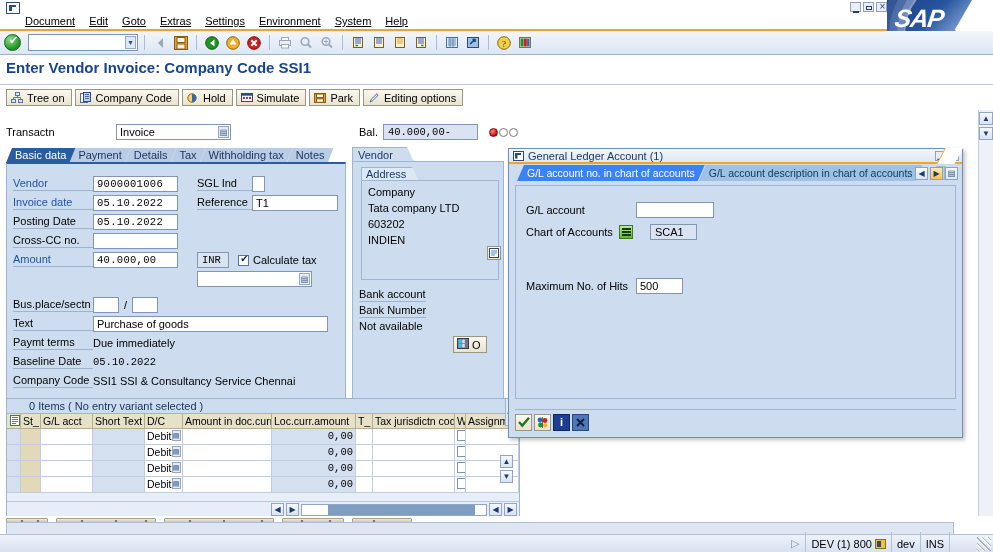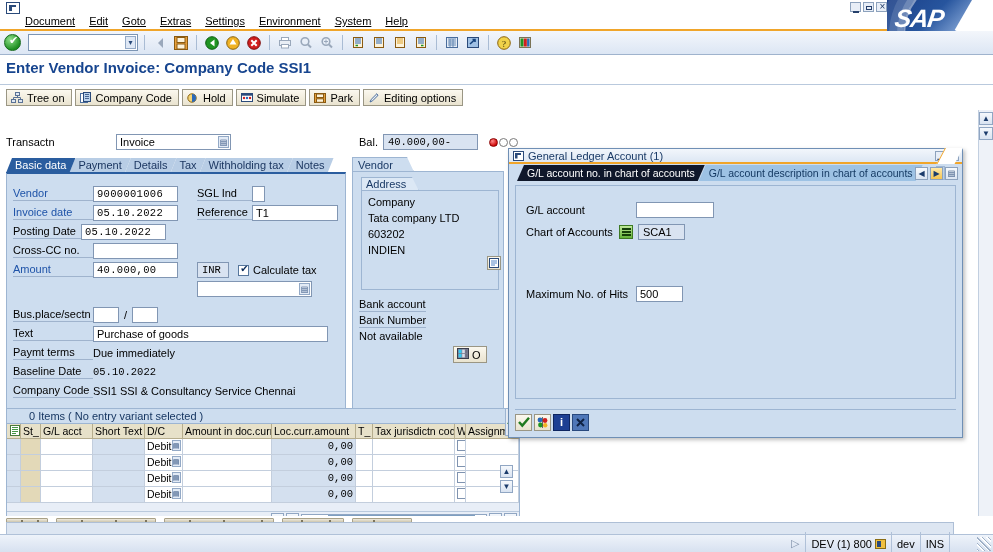--- a/index.html
+++ b/index.html
@@ -129,21 +129,21 @@
   .appbtn {
     height:17px; display:flex; align-items:center; gap:4px;
     background: linear-gradient(#fbf8ef,#e9e3cf);
     border:1px solid #9a9684; padding:0 6px 0 4px;
     font-size:11px; color:#000; white-space:nowrap;
   }
   .appbtn .gi { width:12px; height:12px; display:inline-block; position:relative; flex:none; }
 
   
   .canvas {
-    position:absolute; left:0; top:120px; width:993px; height:418px;
+    position:absolute; left:0; top:110px; width:993px; height:418px;
     background:#ffffff;
   }
 
   
   .txrow { position:absolute; left:6px; top:14px; display:flex; align-items:center; }
   .txlabel { width:110px; font-size:11px; }
   .txbox {
     width:115px; height:16px; background:#fff; border:1px solid #8196b3;
     position:relative; font-size:11px; padding-left:3px; line-height:14px;
   }
@@ -374,21 +374,21 @@
   }
   .modal-tabs {
     height:17px; display:flex; align-items:flex-end; padding-left:8px;
     background:#cdddef; position:relative;
   }
   .mtab {
     height:16px; padding:0 10px; font-size:10.5px; line-height:16px;
     background:#9dc2e4; color:#11365f; margin-right:-6px;
     clip-path: polygon(7px 0, 100% 0, calc(100% - 7px) 100%, 0 100%);
   }
-  .mtab.active { background:#0f172a; color:#ffffff; z-index:4; }
+  .mtab.active { background:#3b82f6; color:#ffffff; z-index:4; }
   .mtabnav {
     position:absolute; right:4px; bottom:1px; display:flex; gap:2px; align-items:center;
   }
   .mnavbtn {
     width:13px; height:13px; background:linear-gradient(#f7fafd,#dbe5f2);
     border:1px solid #8da2bd; font-size:8px; line-height:11px; text-align:center;
     color:#1b3b6b;
   }
   .mnavbtn.y { background:linear-gradient(#ffe9a8,#f5c451); }
   .fold {
@@ -696,21 +696,21 @@
 
       <div class="frow" style="left:6px; top:12px;">
         <span class="flabel link uline" style="width:80px;">Vendor</span>
         <input class="fin mono" style="width: 85px;" value="9000001006">
       </div>
       <div class="frow" style="left:6px; top:31px;">
         <span class="flabel link uline" style="width:80px;">Invoice date</span>
         <input class="fin mono" style="width: 85px;" value="05.10.2022">
       </div>
       <div class="frow" style="left:6px; top:50px;">
-        <span class="flabel uline" style="width:68px;">Posting Date</span>
+        <span class="flabel uline" style="width:80px;">Posting Date</span>
         <input class="fin mono" style="width: 85px;" value="05.10.2022">
       </div>
       <div class="frow" style="left:6px; top:69px;">
         <span class="flabel uline" style="width:80px;">Cross-CC no.</span>
         <input class="fin mono" style="width: 85px;" value="">
       </div>
       <div class="frow" style="left:6px; top:88px;">
         <span class="flabel link uline" style="width:80px;">Amount</span>
         <input class="fin mono" style="width: 85px;" value="40.000,00">
       </div>
@@ -959,24 +959,24 @@
 
     <div class="modal-body">
       <div class="mrow" style="left:10px; top:16px;">
         <span class="mlabel" style="width:110px;">G/L account</span>
         <input class="min-w" style="width: 78px;" value="">
       </div>
 
       <div class="mrow" style="left:10px; top:38px;">
         <span class="mlabel" style="width:93px;">Chart of Accounts</span>
         <span class="greenbtn"></span>
-        <span class="min-g" style="width:47px; display:inline-block; margin-left:5px;">SCA1</span>
-      </div>
-
-      <div class="mrow" style="left:10px; top:100px;">
+        <span class="min-g" style="width:47px; display:inline-block; margin-left:17px;">SCA1</span>
+      </div>
+
+      <div class="mrow" style="left:10px; top:92px;">
         <span class="mlabel" style="width:110px;">Maximum No. of Hits</span>
         <input class="min-w" style="width: 47px;" value="500">
       </div>
     </div>
 
     <div class="modal-sep"></div>
     <div class="modal-footer">
       <div class="fbtn">
         <svg width="12" height="12" viewBox="0 0 12 12">
             <path d="M1 6 L4.3 9.6 L11 1.8" stroke="#1f7a1f" stroke-width="2.4" fill="none"></path>

